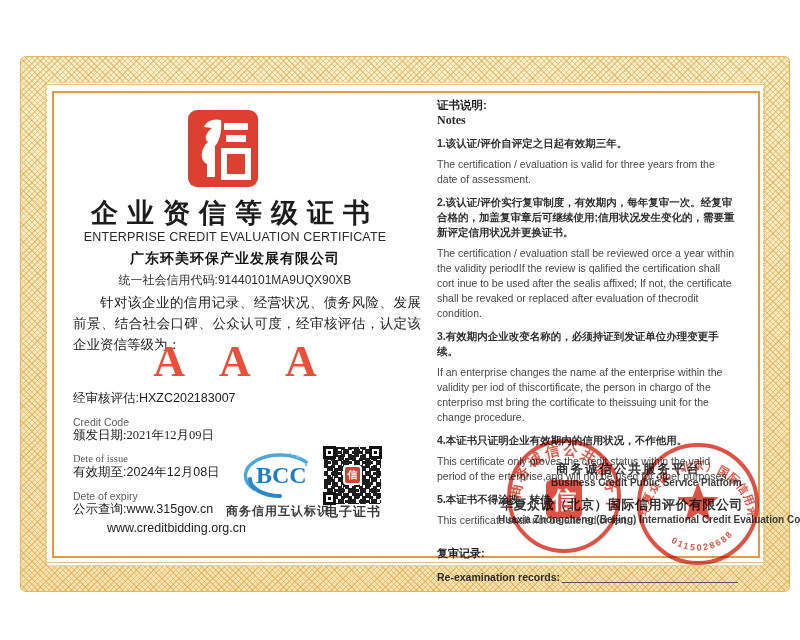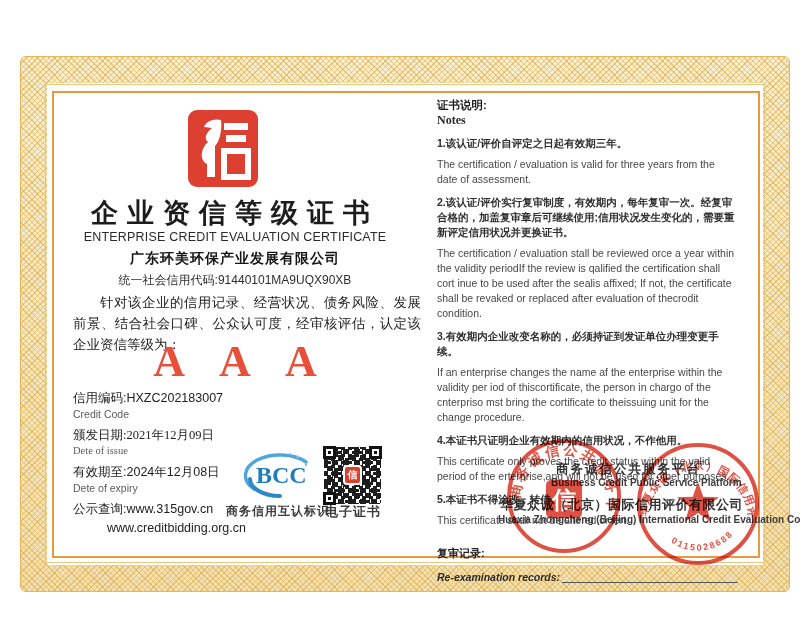--- a/index.html
+++ b/index.html
@@ -59,21 +59,21 @@
     text-align:justify;text-indent:2em;
   }
   .rating{
     position:absolute;left:60px;top:336px;width:350px;text-align:center;
     font-family:"Liberation Serif","DejaVu Serif",serif;
     font-size:44px;font-weight:bold;color:#e8503a;
     letter-spacing:34px;text-indent:34px;white-space:nowrap;
   }
   .meta{position:absolute;left:73px;text-align:left;}
   .meta .cn{font-size:12.5px;color:#222;}
-  .meta .en{font-size:10.5px;color:#5b5b5b;margin-top:1px;}
+  .meta .en{font-size:10.5px;color:#5b5b5b;margin-top:9px;}
   .m-credit{top:390px;}
   .m-issue{top:427px;font-family:Liberation Serif, serif;}
   .m-expiry{top:464px;}
   .m-query{top:501px;}
   .query2{position:absolute;left:107px;top:521px;font-size:12.5px;color:#222;}
 
   
   .bcc{position:absolute;left:240px;top:449px;width:76px;height:52px;}
   .bcc-label{position:absolute;left:222px;top:503px;width:112px;text-align:center;
     font-size:12px;font-weight:bold;color:#3c3c3c;letter-spacing:1px;white-space:nowrap;}
@@ -95,21 +95,21 @@
   .qr-label{position:absolute;left:320px;top:503px;width:66px;text-align:center;
     font-size:13px;font-weight:bold;color:#3c3c3c;letter-spacing:1px;white-space:nowrap;}
 
   
   .notes{position:absolute;left:437px;top:98px;width:301px;color:#3a3a3a;}
   .notes .h-cn{font-size:11.5px;font-weight:bold;color:#1f1f1f;}
   .notes .h-en{font-size:12px;font-weight:bold;color:#2b2b2b;font-family:Liberation Serif, serif;}
   .note-cn{font-size:10.5px;font-weight:600;color:#2f2f2f;margin-top:8px;line-height:15px;}
   .note-en{font-size:10.5px;color:#474747;margin-top:6px;line-height:15px;}
   .re-cn{font-size:11px;font-weight:bold;color:#1f1f1f;margin-top:18px;}
-  .re-line{display:flex;align-items:flex-end;margin-top:9px;font-style:italic;}
+  .re-line{display:flex;align-items:flex-end;margin-top:9px;}
   .re-line .lbl{font-size:10.5px;font-weight:bold;color:#2b2b2b;white-space:nowrap;}
   .re-line .fill{flex:1;border-bottom:1px solid #555;height:12px;margin-left:2px;}
 
   
   .issuer-line{position:absolute;white-space:nowrap;color:#333;}
   .i-plat-cn{left:556px;top:461px;font-size:12.5px;font-weight:bold;letter-spacing:2px;}
   .i-plat-en{left:551px;top:477px;font-size:10px;font-weight:bold;color:#3d3d3d;}
   .i-comp-cn{left:500px;top:496px;font-size:13px;font-weight:bold;letter-spacing:.5px;}
   .i-comp-en{left:498px;top:514px;font-size:10px;font-weight:bold;color:#3d3d3d;}
 
@@ -142,21 +142,21 @@
 
   <div class="title-cn">企业资信等级证书</div>
   <div class="title-en">ENTERPRISE CREDIT EVALUATION CERTIFICATE</div>
   <div class="company">广东环美环保产业发展有限公司</div>
   <div class="uscc">统一社会信用代码:91440101MA9UQX90XB</div>
 
   <div class="statement">针对该企业的信用记录、经营状况、债务风险、发展前景、结合社会口碑、公众认可度，经审核评估，认定该企业资信等级为：</div>
   <div class="rating">AAA</div>
 
   <div class="meta m-credit">
-    <div class="cn">信用编码:HXZC202183007</div>
+    <div class="cn">经审核评估:HXZC202183007</div>
     <div class="en">Credit Code</div>
   </div>
   <div class="meta m-issue">
     <div class="cn">颁发日期:2021年12月09日</div>
     <div class="en">Dete of issue</div>
   </div>
   <div class="meta m-expiry">
     <div class="cn">有效期至:2024年12月08日</div>
     <div class="en">Dete of expiry</div>
   </div>

